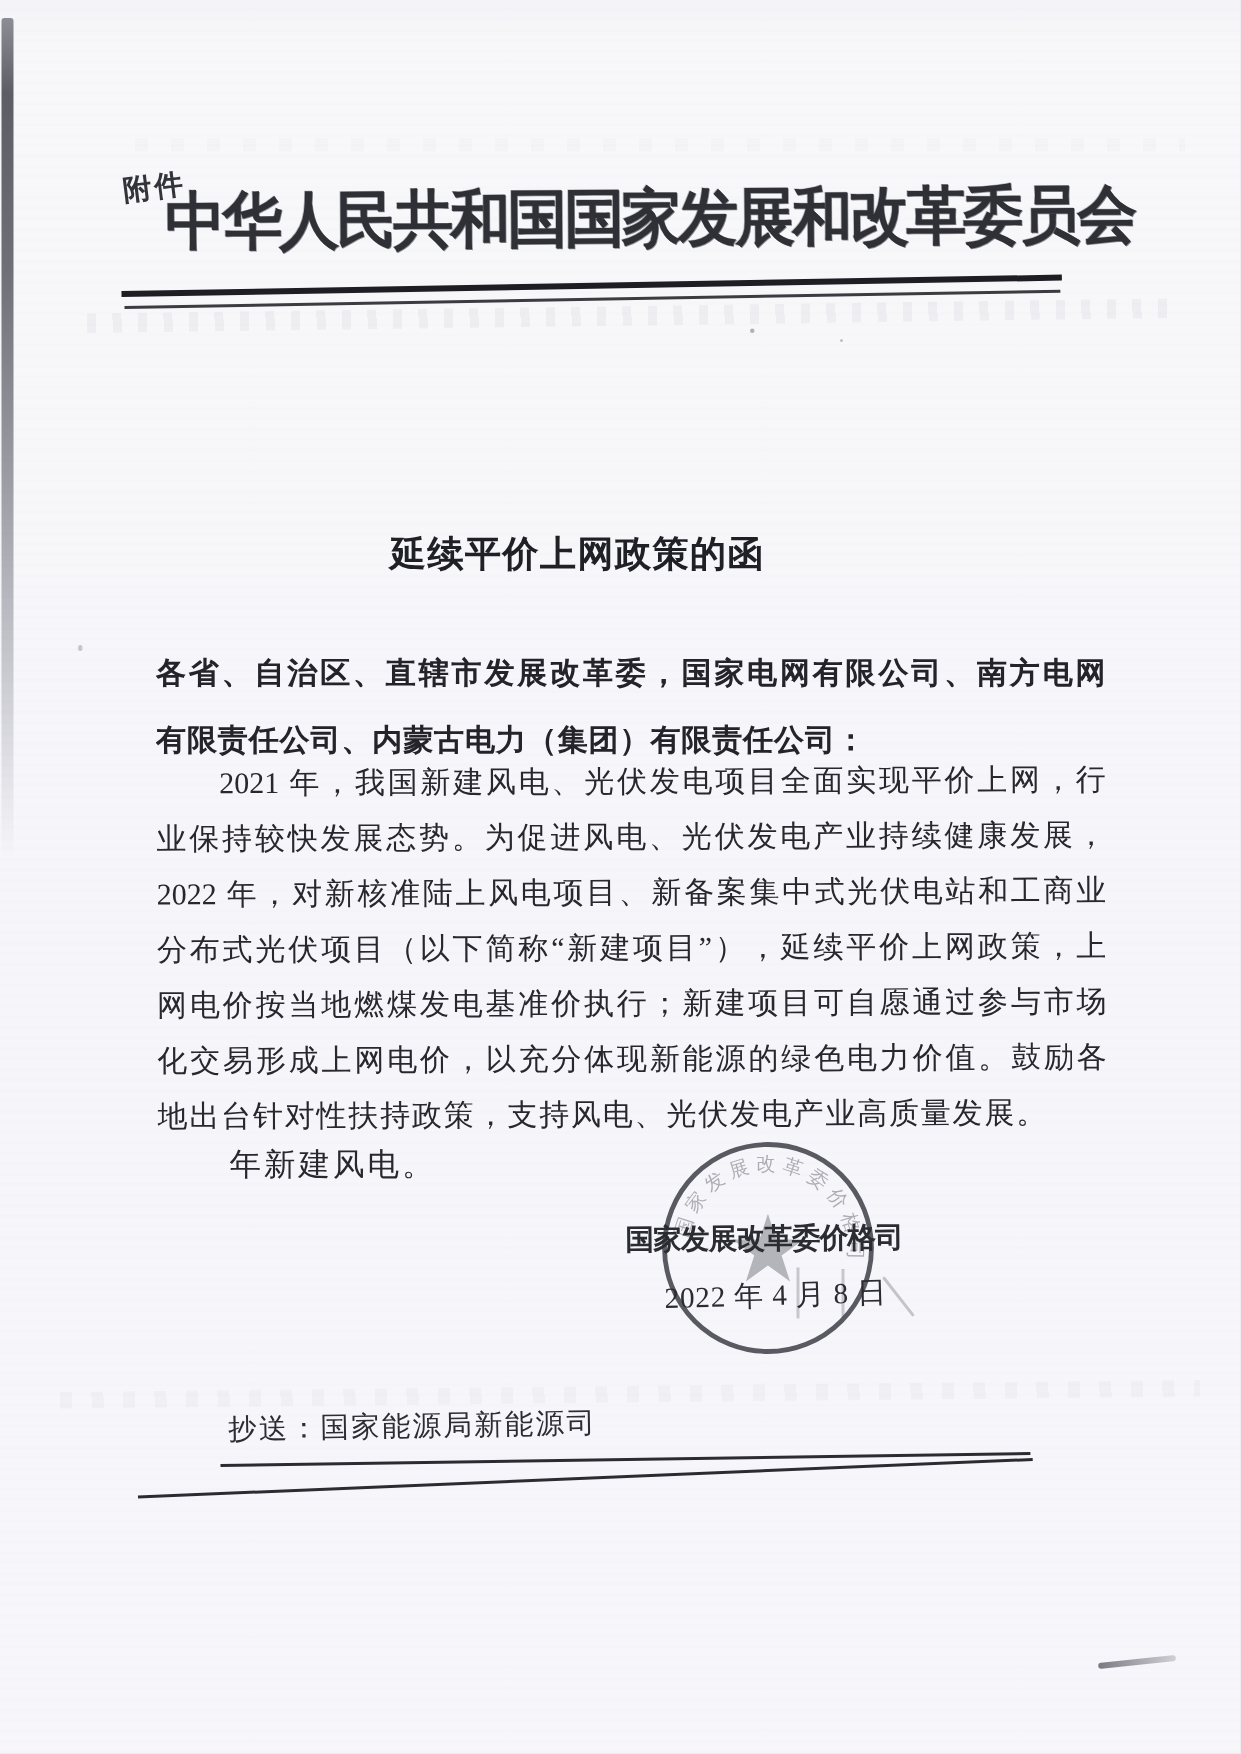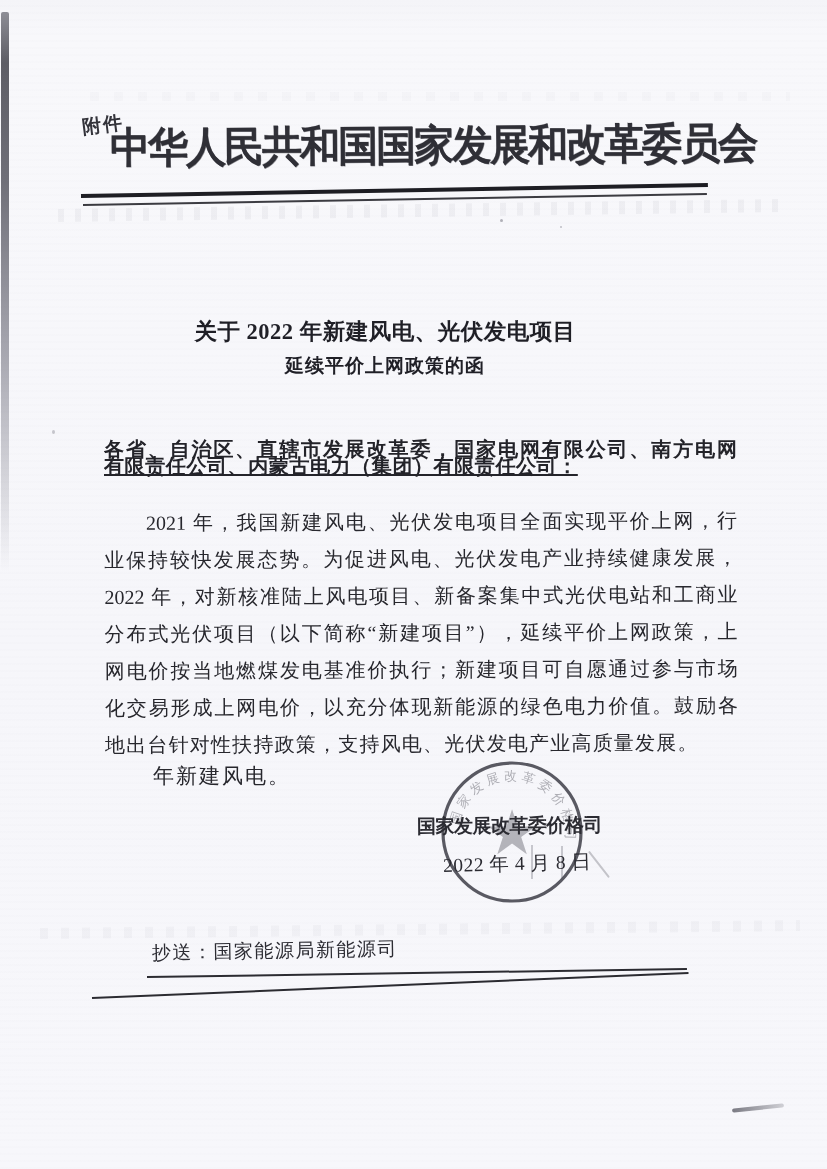--- a/index.html
+++ b/index.html
@@ -36,26 +36,26 @@
     letter-spacing:-2px;transform:scaleX(.95) rotate(-.4deg);transform-origin:left top;
     text-shadow:.6px .5px 0 rgba(45,45,52,.55), -.4px -.3px 0 rgba(45,45,52,.35);
   }
   .rule-thick{position:absolute;left:81px;top:194px;width:627px;height:3.6px;background:#1d1d23;
     transform:rotate(-1deg);transform-origin:left center;}
   .rule-thin{position:absolute;left:83px;top:204px;width:624px;height:1.8px;background:#26262c;opacity:.9;
     transform:rotate(-1deg);transform-origin:left center;}
 
   .title-wrap{position:absolute;left:0;top:0;width:770px;text-align:center;color:#1f1f26;font-weight:bold;}
   .title-l1{position:absolute;left:0;top:316px;width:770px;text-align:center;font-size:22.5px;letter-spacing:.5px;white-space:nowrap;}
-  .title-l2{position:absolute;left:0;top:353px;width:770px;text-align:center;font-size:19px;letter-spacing:1px;white-space:nowrap;}
+  .title-l2{position:absolute;left:0;top:353px;width:770px;text-align:center;font-size:24px;letter-spacing:1px;white-space:nowrap;}
 
   .recip{position:absolute;left:104px;width:633px;font-family:"Liberation Sans","DejaVu Sans",sans-serif;
     font-weight:bold;font-size:20px;color:#232329;height:30px;overflow:hidden;line-height:28px;}
   .recip-1{top:435px;text-align:justify;text-align-last:justify;}
-  .recip-2{top:452px;white-space:nowrap;letter-spacing:.6px;text-decoration:underline;}
+  .recip-2{top:480px;white-space:nowrap;letter-spacing:.6px;}
 
   .bodyblock{position:absolute;left:104px;top:506px;width:633px;transform:rotate(-.25deg);transform-origin:left top;}
   .bline{position:relative;width:633px;height:37px;line-height:34px;font-size:20px;color:#27272d;
     text-align:justify;text-align-last:justify;overflow:hidden;}
   .bline.indent{width:591px;margin-left:42px;}
   .bline.last{text-align:left;text-align-last:left;letter-spacing:1.2px;}
   .closing{position:absolute;left:153px;top:762px;font-size:21px;color:#27272d;letter-spacing:2px;}
 
   .seal{position:absolute;left:437px;top:757px;width:150px;height:150px;}
   .sig-dept{position:absolute;left:417px;top:813px;width:180px;font-size:19px;font-weight:bold;color:#2b2b32;
@@ -89,21 +89,20 @@
   <div class="noise-band band-b"></div>
   <div class="speck" style="left:500px;top:219px;width:3px;height:3px;opacity:.5"></div>
   <div class="speck" style="left:560px;top:226px;width:2px;height:2px;opacity:.4"></div>
   <div class="speck" style="left:52px;top:430px;width:3px;height:4px;opacity:.35"></div>
 
   <div class="attach">附件</div>
   <div class="letterhead">中华人民共和国国家发展和改革委员会</div>
   <div class="rule-thick"></div>
   <div class="rule-thin"></div>
 
-  <div class="title-l1 title-wrap">关于 2022 年新建风电、光伏发电项目</div>
   <div class="title-l2 title-wrap">延续平价上网政策的函</div>
 
   <div class="recip recip-1">各省、自治区、直辖市发展改革委，国家电网有限公司、南方电网</div>
   <div class="recip recip-2">有限责任公司、内蒙古电力（集团）有限责任公司：</div>
 
   <div class="bodyblock">
     <div class="bline indent">2021 年，我国新建风电、光伏发电项目全面实现平价上网，行</div>
     <div class="bline">业保持较快发展态势。为促进风电、光伏发电产业持续健康发展，</div>
     <div class="bline">2022 年，对新核准陆上风电项目、新备案集中式光伏电站和工商业</div>
     <div class="bline">分布式光伏项目（以下简称“新建项目”），延续平价上网政策，上</div>

